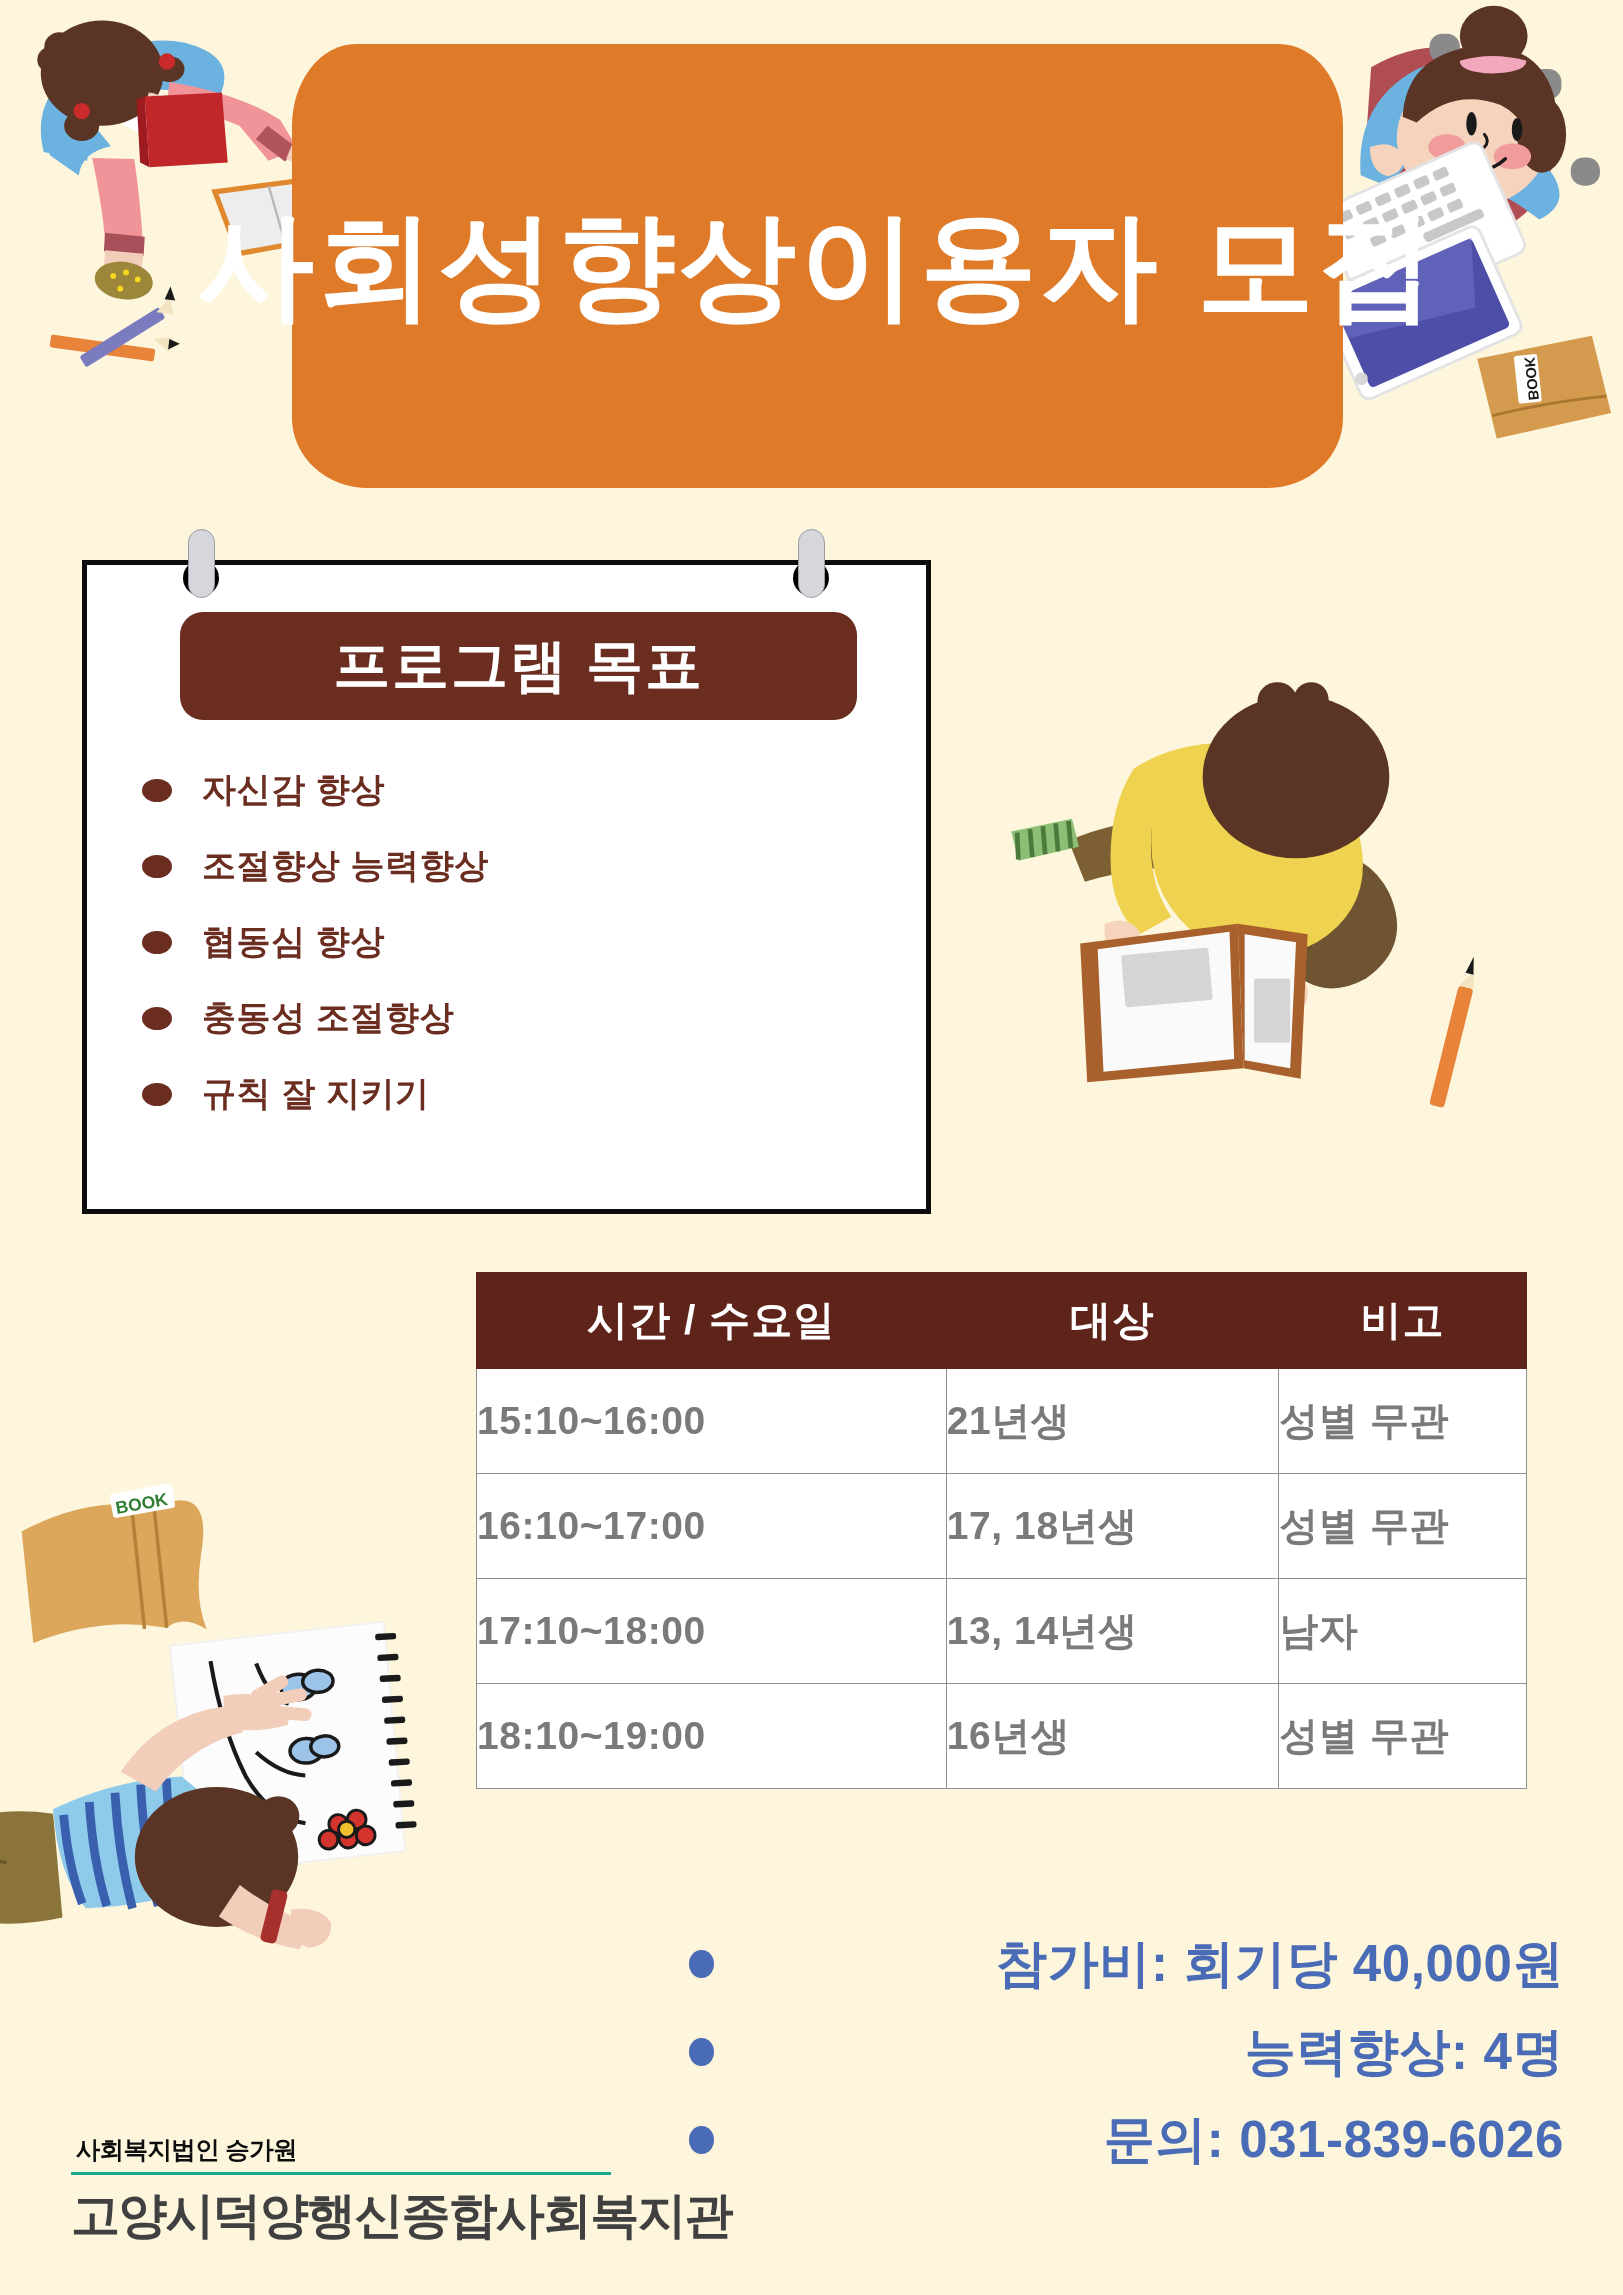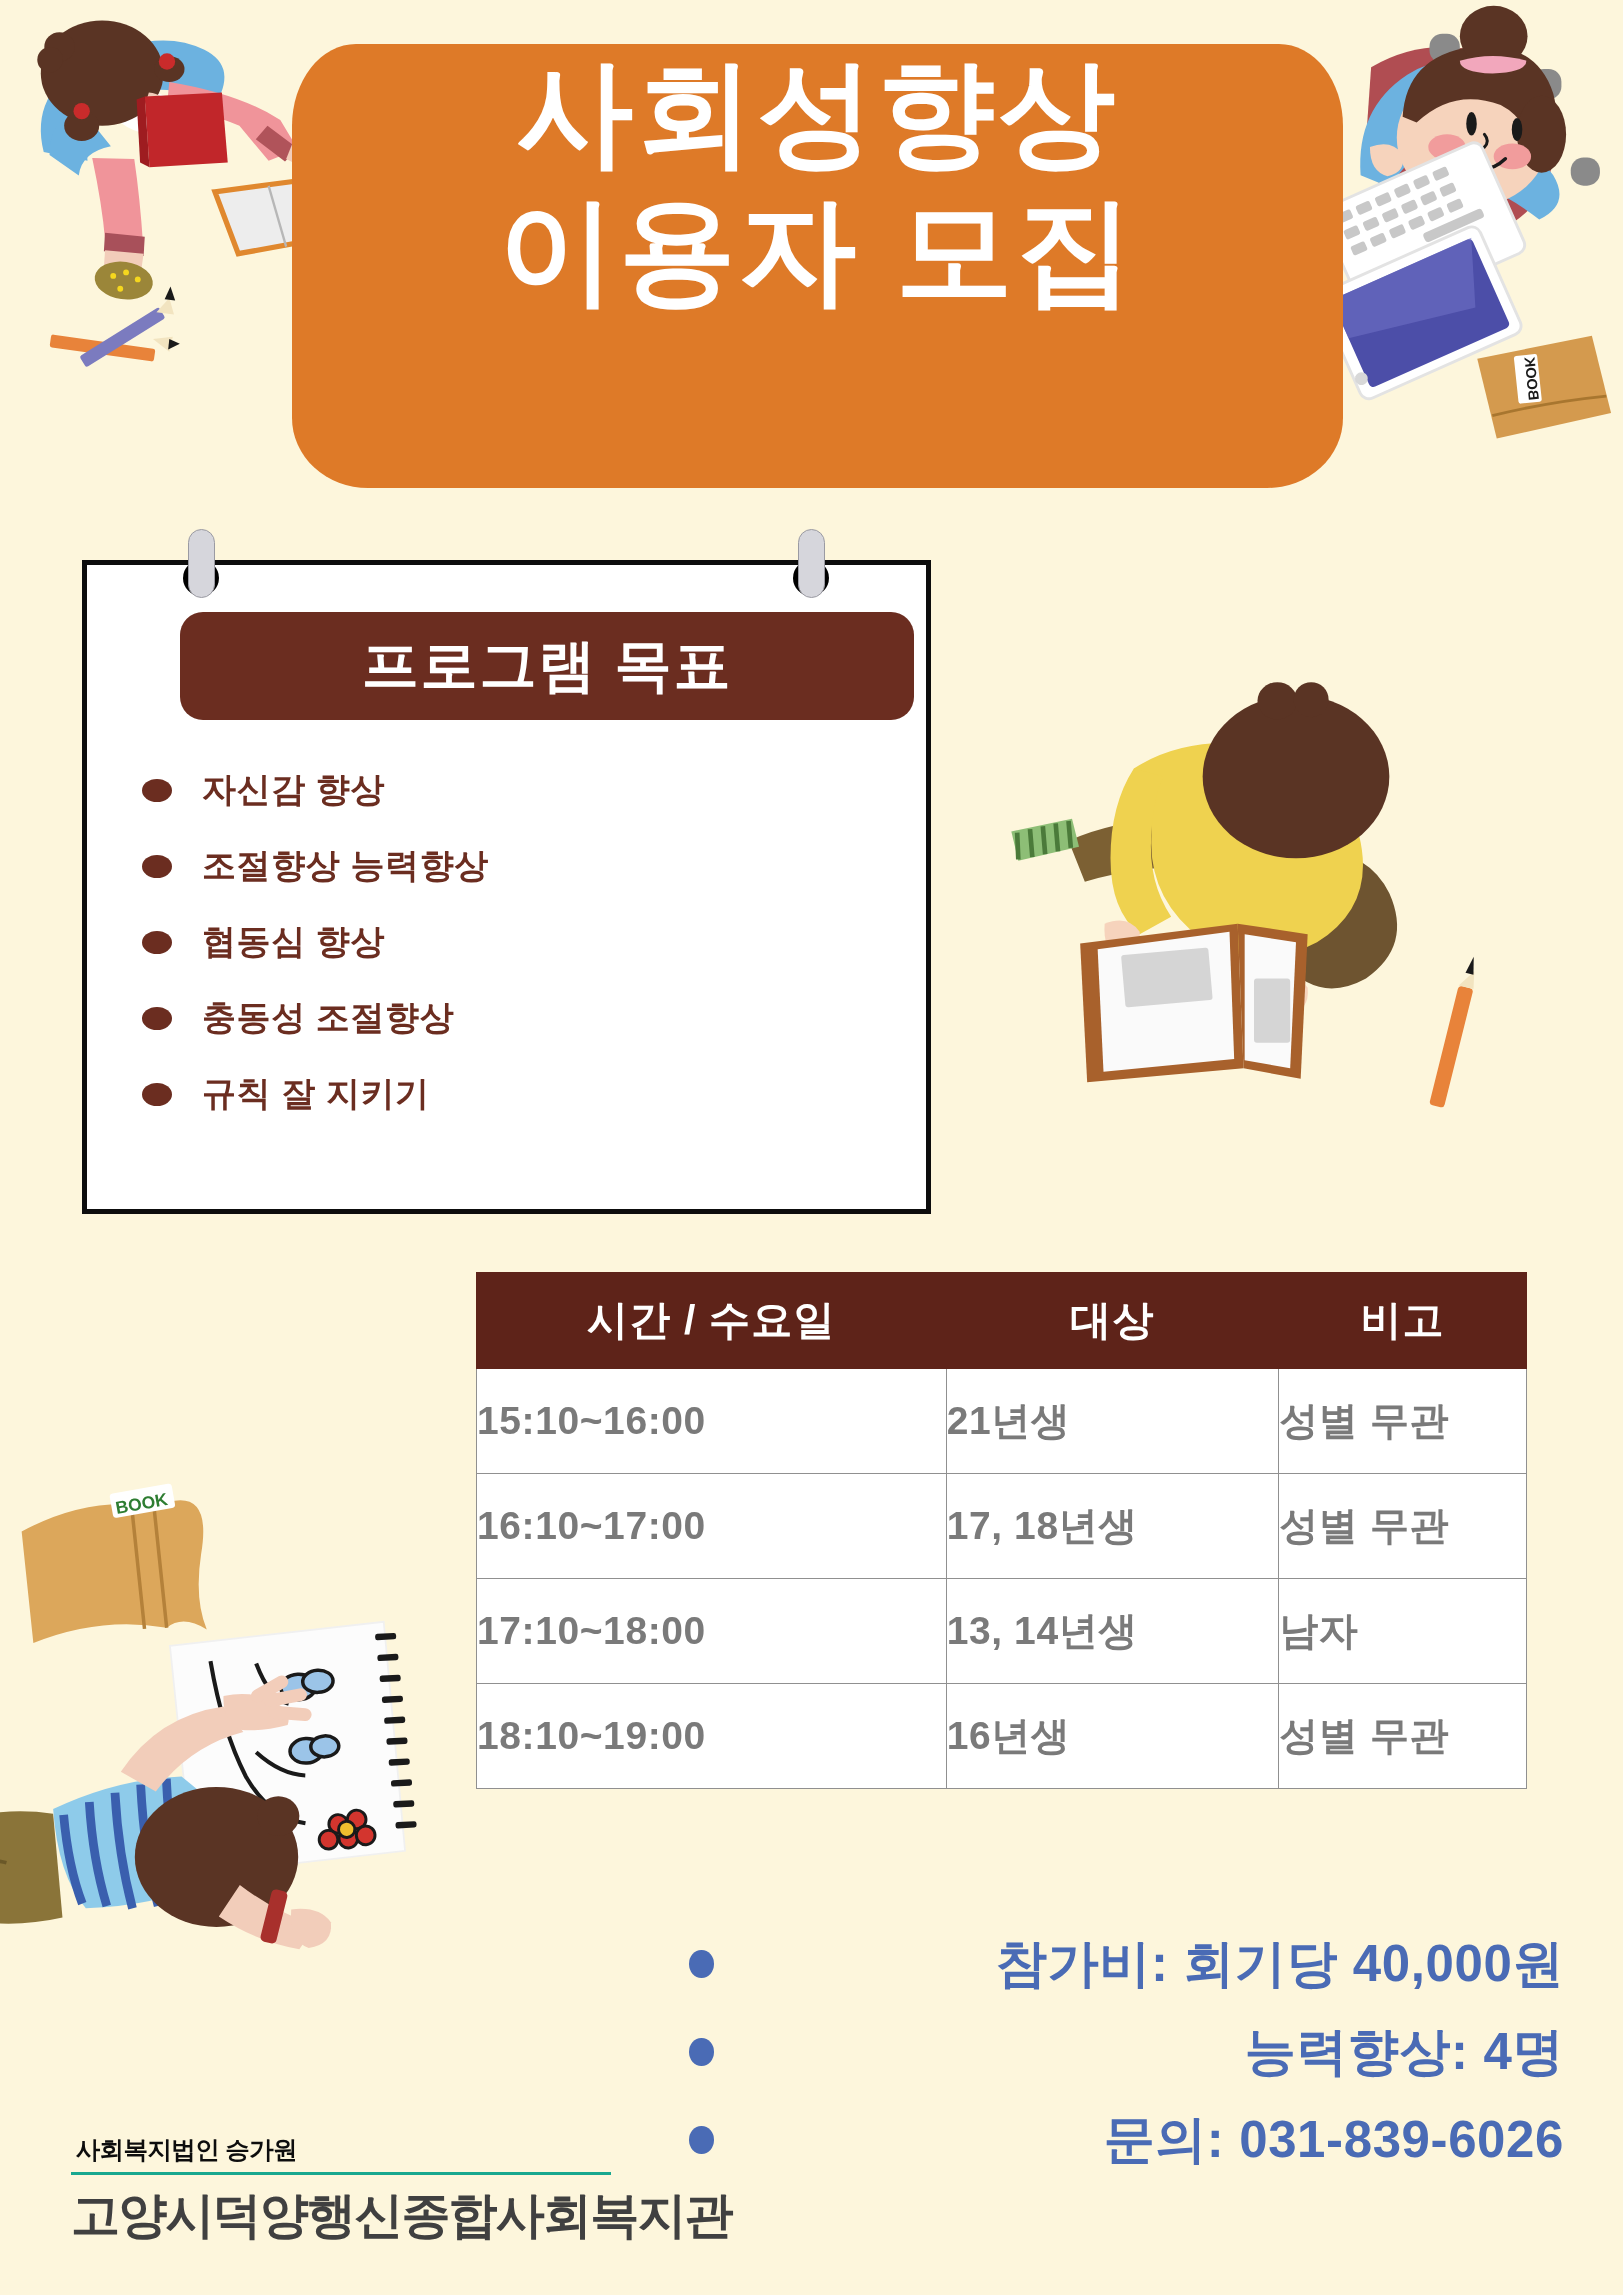--- a/index.html
+++ b/index.html
@@ -11,22 +11,22 @@
     overflow:hidden;
   }
 
   
   #header-banner {
     position:absolute;
     left:292px; top:44px;
     width:1051px; height:444px;
     background:#DE7A28;
     border-radius:64px 64px 76px 76px / 82px 82px 70px 70px;
-    display:flex; flex-direction:column;
-    align-items:center; justify-content:flex-start;
+    display:flex; flex-direction:row;
+    align-items:center; justify-content:center;
     z-index:4;
   }
   .title-line {
     color:#ffffff;
     font-size:117px;
     font-weight:bold;
     letter-spacing:3.5px;
     line-height:1.18;
     text-align:center;
     white-space:nowrap;
@@ -52,21 +52,21 @@
   .clip-knob {
     position:absolute;
     width:36px; height:36px;
     border-radius:50%;
     background:#000;
     z-index:6;
   }
   #goals-title {
     position:absolute;
     left:93px; top:47px;
-    width:734px; height:108px;
+    width:677px; height:108px;
     background:#6B2D20;
     border-radius:23px;
     display:flex; align-items:center; justify-content:center;
     color:#ffffff;
     font-size:57px; font-weight:bold;
     letter-spacing:1.8px;
   }
   #goals-list {
     position:absolute;
     left:55px; top:187px;

